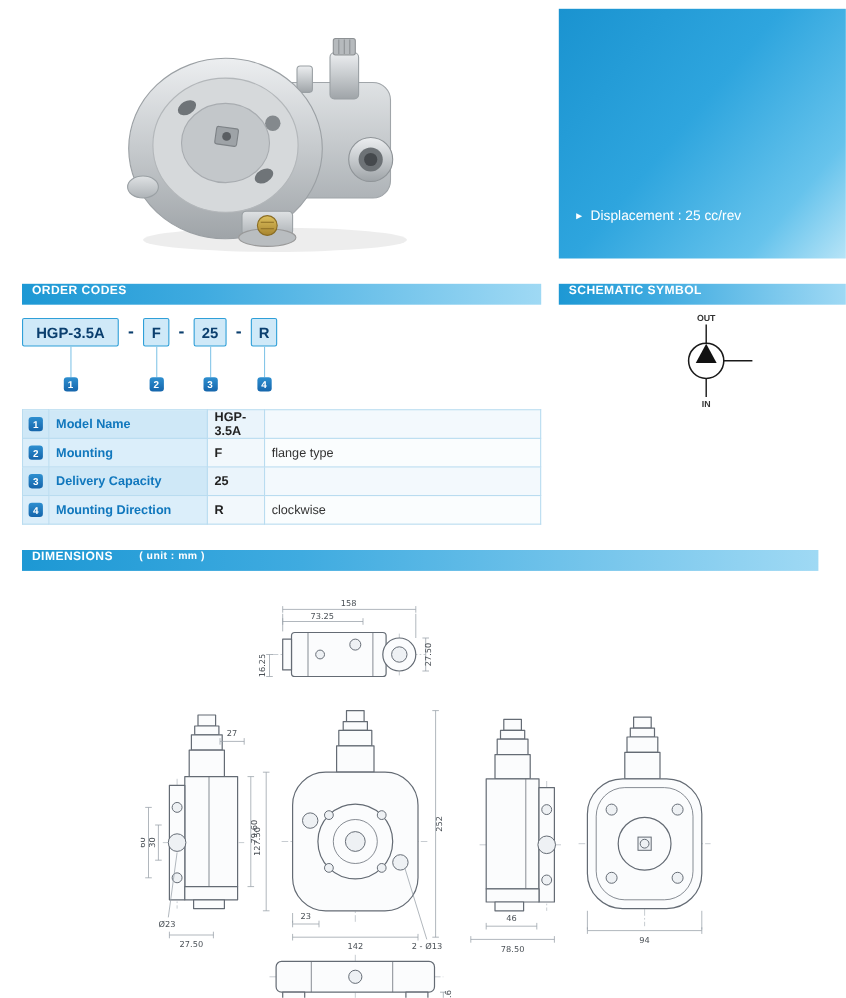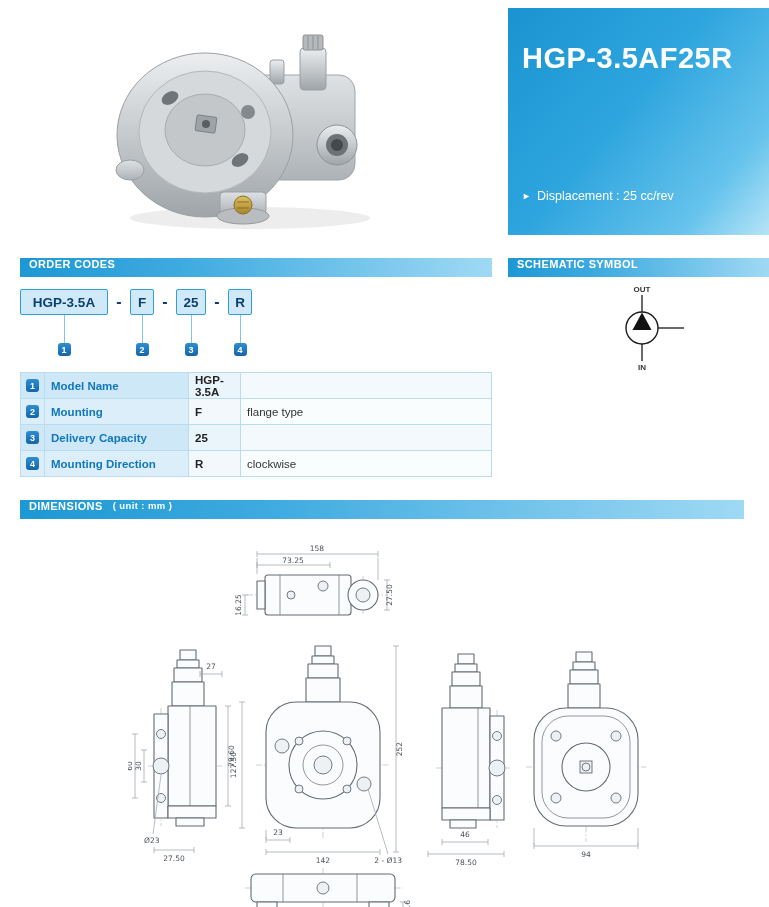--- a/index.html
+++ b/index.html
@@ -2,21 +2,21 @@
 <html><head>
 <meta charset="utf-8">
 <style>
   *{margin:0;padding:0;box-sizing:border-box}
   html,body{background:#fff}
   body{width:769px;height:907px;position:relative;font-family:"Liberation Sans",sans-serif;overflow:hidden}
 
   .section-bar{position:absolute;height:19px;display:flex;align-items:flex-start;padding-left:9px;
     background:linear-gradient(90deg,#1d98d4 0%,#3fabe0 35%,#9fd9f4 100%);
     color:#fff;font-size:11px;font-weight:bold;letter-spacing:.4px}
-  .section-bar .unit{font-size:9.5px;margin-left:10px;font-weight:bold}
+  .section-bar .unit{font-size:9.5px;margin-left:24px;font-weight:bold}
 
   .photo{position:absolute;left:100px;top:20px;width:300px;height:215px}
 
   .title-box{position:absolute;left:508px;top:8px;width:261px;height:227px;
     background:linear-gradient(130deg,#1a93d0 0%,#2ea5de 45%,#66c3ec 80%,#b7e4f7 100%)}
   .title-box h1{color:#fff;font-size:29px;font-weight:bold;letter-spacing:.5px;padding:34px 0 0 14px}
   .displacement{position:absolute;left:14px;bottom:32px;color:#fff;font-size:12.5px;display:flex;align-items:center;gap:6px}
   .displacement .arr{font-size:9px;line-height:1}
 
   .code-row{position:absolute;left:20px;top:289px;height:26px;display:flex;align-items:center;gap:8px}
@@ -104,21 +104,20 @@
       <rect x="120" y="172" width="46" height="22" rx="4" fill="url(#mgMetal2)" stroke="#9aa0a4"></rect>
       <ellipse cx="143" cy="196" rx="26" ry="8" fill="#b9bdc0" stroke="#999"></ellipse>
       <circle cx="143" cy="185" r="9" fill="url(#mgBrass)" stroke="#8a6d25"></circle>
       <line x1="137" y1="182" x2="149" y2="182" stroke="#8a6d25"></line>
       <line x1="137" y1="188" x2="149" y2="188" stroke="#8a6d25"></line>
     </g>
   </svg>
 </div>
 
 <div class="title-box">
-  <h1>HGP-3.5AF25R</h1>
   <div class="displacement">
     <span class="arr">►</span>
     <span>Displacement : 25 cc/rev</span>
   </div>
 </div>
 
 <div class="section-bar" style="left:20px;top:258px;width:472px">
   <span>ORDER CODES</span>
 </div>
 

